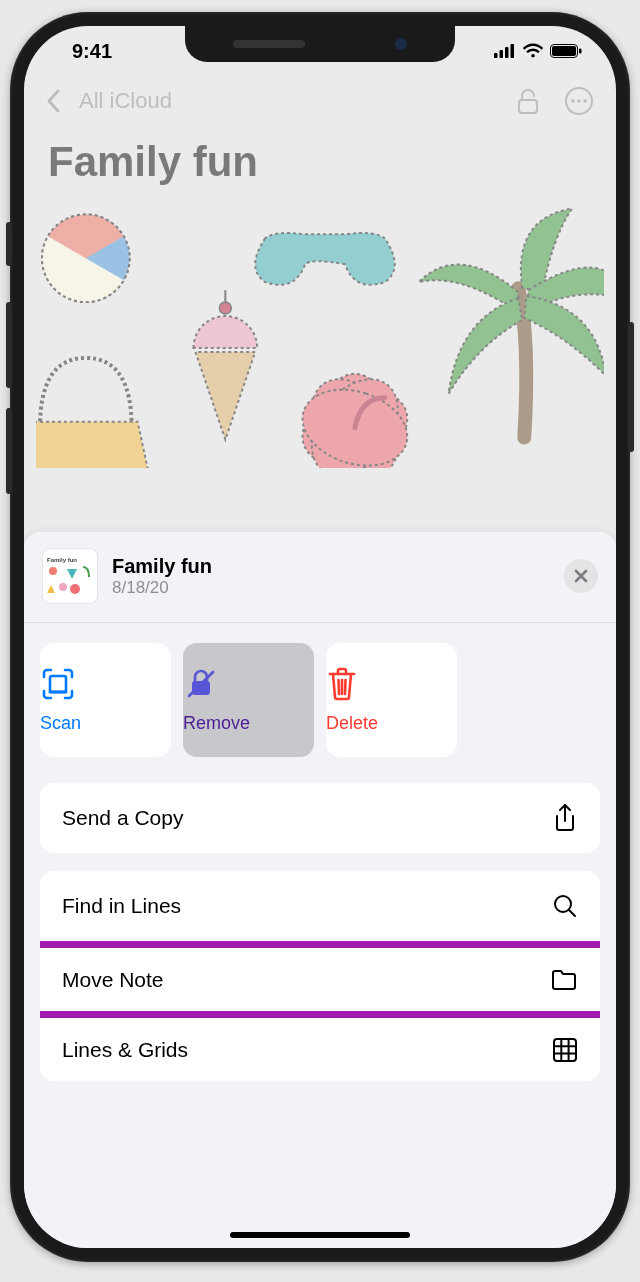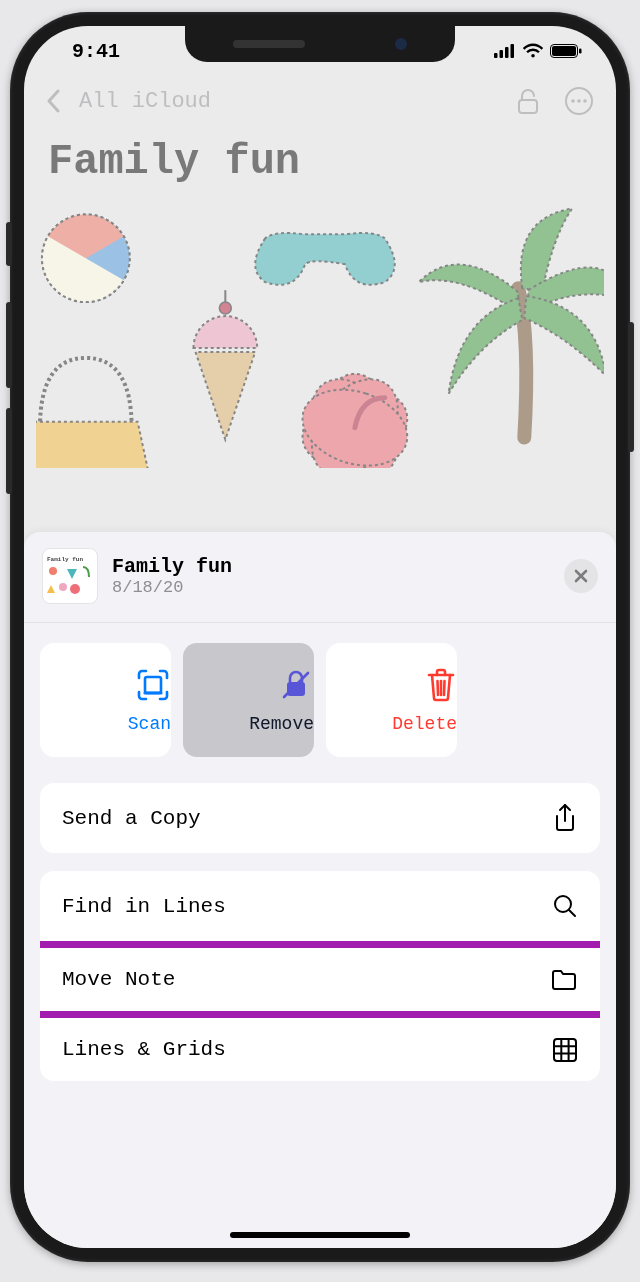--- a/index.html
+++ b/index.html
@@ -5,21 +5,20 @@
     * { box-sizing: border-box; margin: 0; padding: 0; -webkit-font-smoothing: antialiased; }
     html, body { width:640px; height:1282px; }
     body { font-family: -apple-system, "Helvetica Neue", Helvetica, Arial, sans-serif; background:#e8e8ea; }
 
     
     .frame {
       position:relative;
       width:620px; height:1250px; margin:12px auto 0;
       background:#1a1a1a; border-radius:78px; padding:14px;
       box-shadow: inset 0 0 4px rgba(255,255,255,.15), 0 2px 8px rgba(0,0,0,.3);
-      font-family: Liberation Mono, monospace;
     }
     .btn-left1,.btn-left2,.btn-left3,.btn-right{position:absolute;background:#2a2a2a;border-radius:3px}
     .btn-left1{left:-4px;top:210px;width:6px;height:44px}
     .btn-left2{left:-4px;top:290px;width:6px;height:86px}
     .btn-left3{left:-4px;top:396px;width:6px;height:86px}
     .btn-right{right:-4px;top:310px;width:6px;height:130px}
     .screen{
       position:relative; width:100%; height:100%;
       background:#ebebeb; border-radius:64px; overflow:hidden;
     }
@@ -56,23 +55,23 @@
       box-shadow:0 -1px 8px rgba(0,0,0,.06);
       display:flex; flex-direction:column; z-index:40;
     }
     .sheet-head{display:flex;align-items:center;gap:14px;padding:16px 18px 18px;border-bottom:1px solid #e1e1e4}
     .thumb{width:56px;height:56px;background:#fff;border:1px solid #e4e4e7;border-radius:8px;display:flex;align-items:center;justify-content:center;font-size:5px;line-height:1;color:#444;flex-direction:column;gap:2px;padding:4px}
     .sheet-title{font-size:20px;font-weight:700;color:#000}
     .sheet-date{font-size:17px;color:#8e8e93}
     .closex{margin-left:auto;width:34px;height:34px;border-radius:17px;background:#e4e4e7;display:flex;align-items:center;justify-content:center;color:#7b7b80}
 
     .tiles{display:grid;grid-template-columns:repeat(4,1fr);gap:12px;padding:20px 16px 8px}
-    .tile{background:#fff;border-radius:14px;height:114px;display:flex;flex-direction:column;align-items:flex-end;justify-content:center;gap:11px;font-size:18px}
+    .tile{background:#fff;border-radius:14px;height:114px;display:flex;flex-direction:column;align-items:flex-start;justify-content:center;gap:11px;font-size:18px}
     .tile.pressed{background:#c7c7cc}
-    .t-scan{color:#007aff}.t-pin{color:#ff9500}.t-remove{color:#0f172a}.t-delete{color:#ff3b30}
+    .t-scan{color:#007aff}.t-pin{color:#ff9500}.t-remove{color:#4c1d95}.t-delete{color:#ff3b30}
 
     .row-group{margin:18px 16px 0;background:#fff;border-radius:14px;overflow:hidden}
     .row{height:70px;display:flex;align-items:center;justify-content:space-between;padding:0 22px;font-size:21px;color:#000}
     .row + .row{border-top:7px solid #a21caf}
 
     
     svg{display:block}
   </style>
 </head>
 <body>

